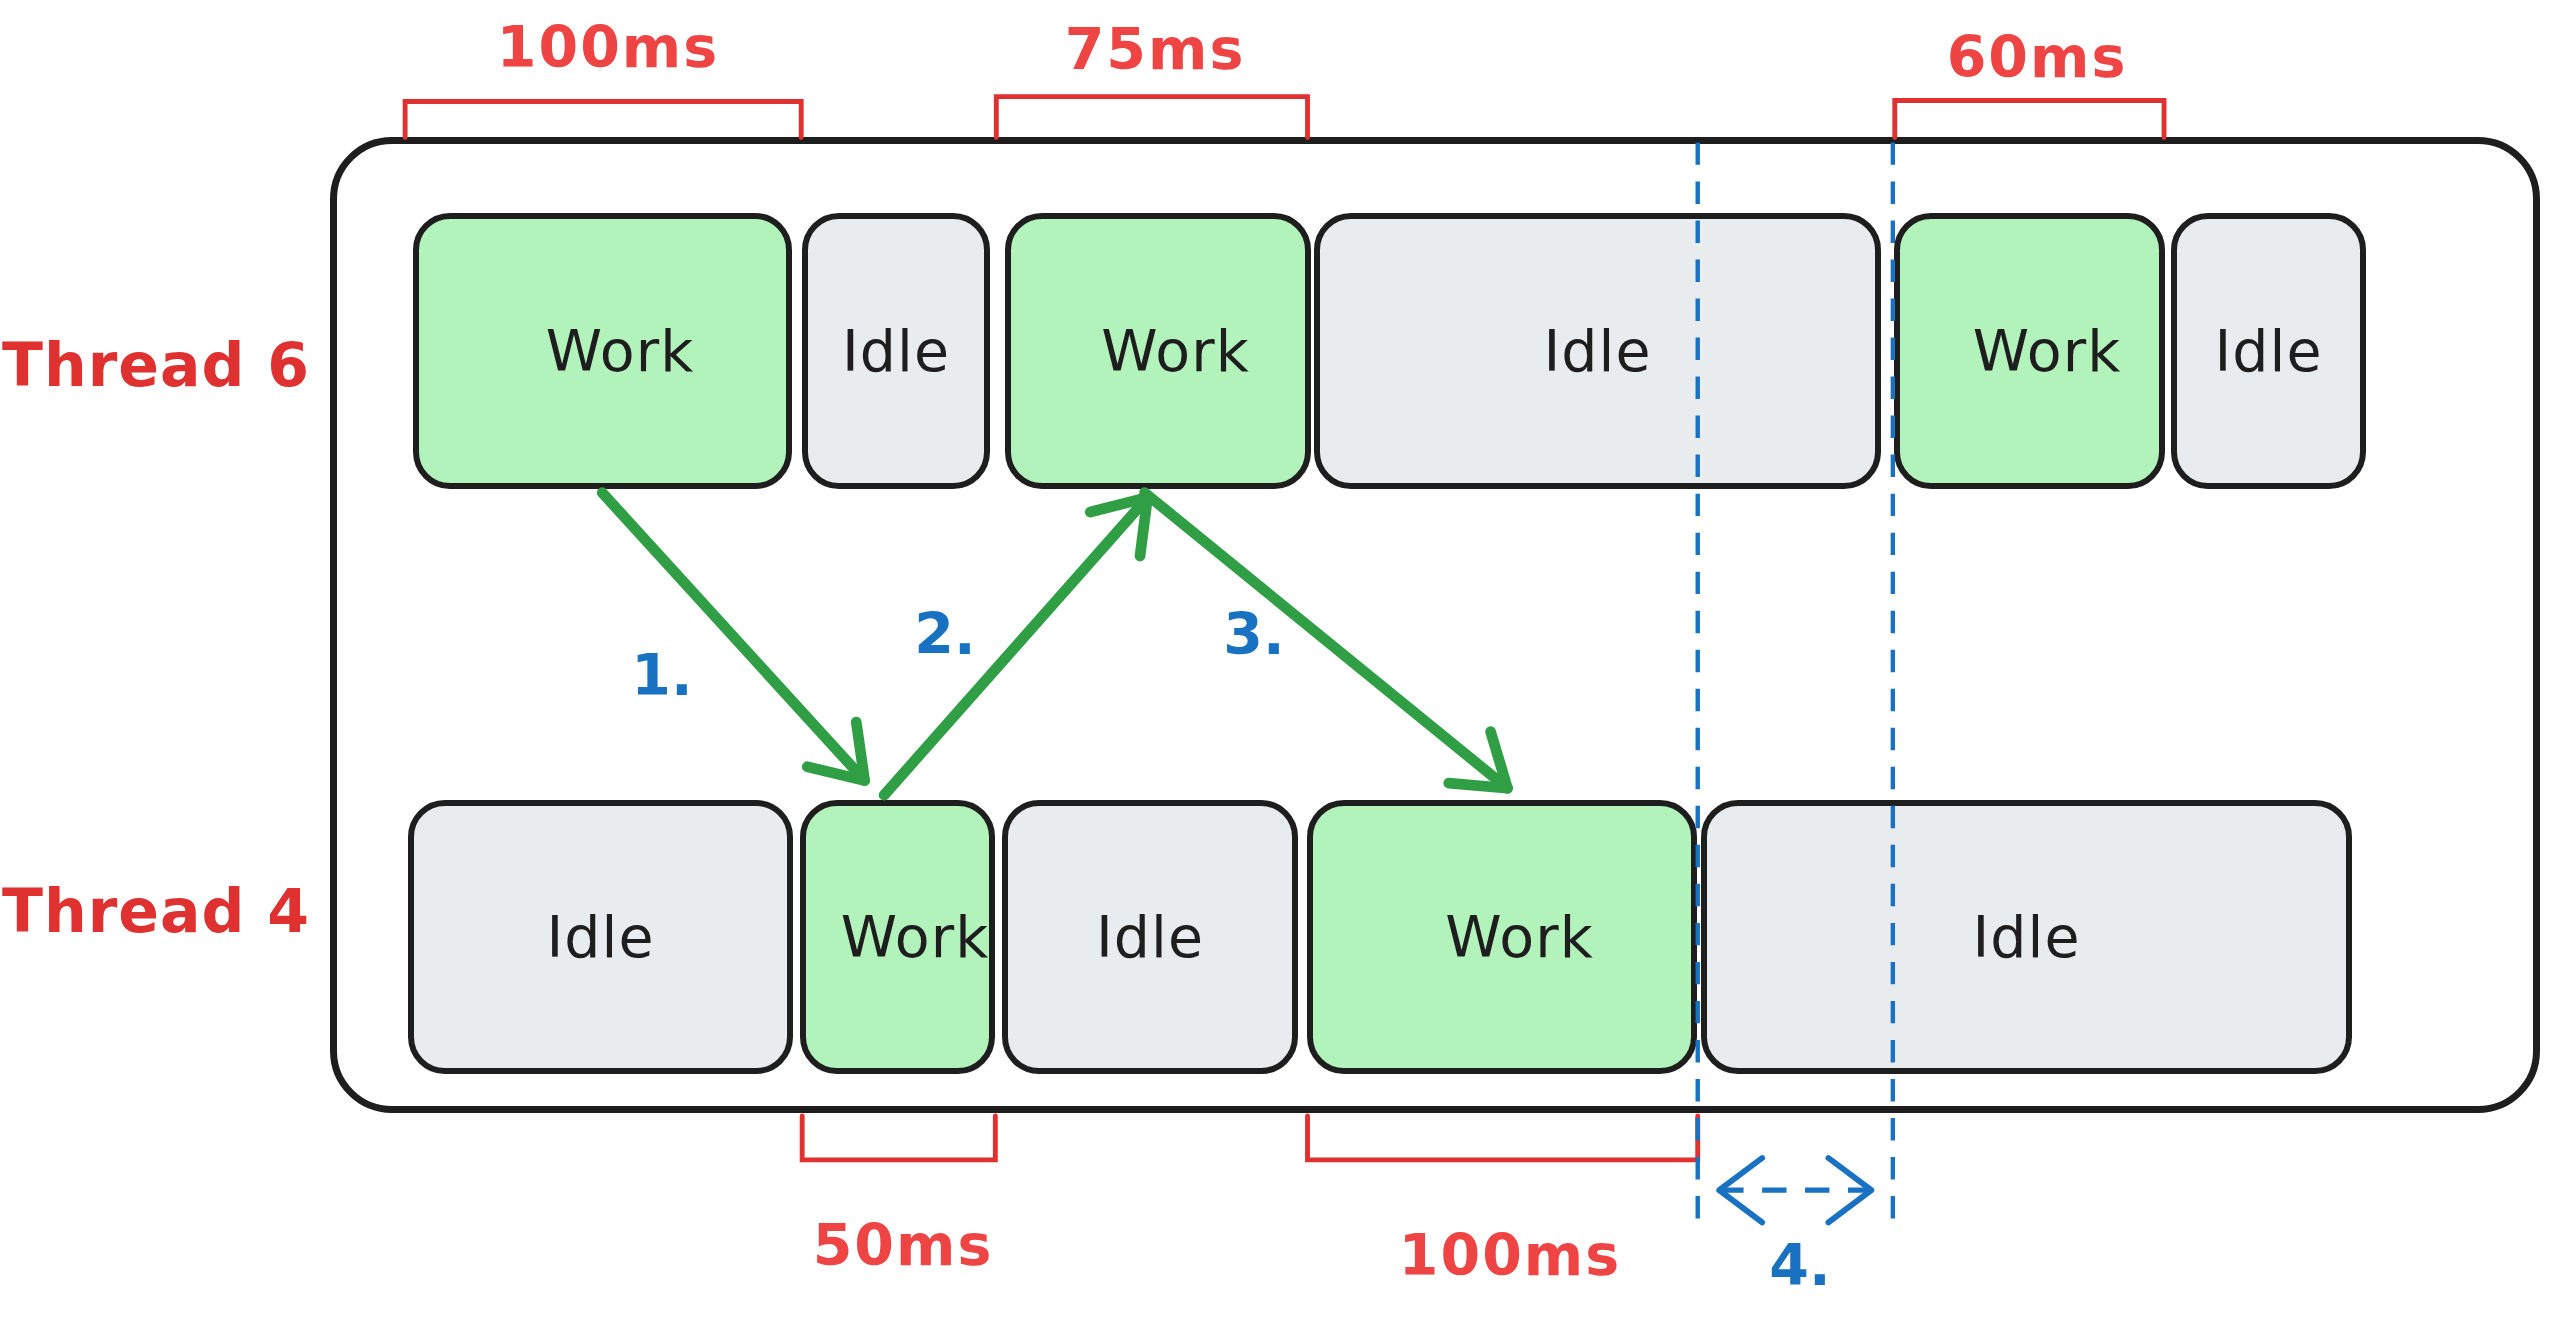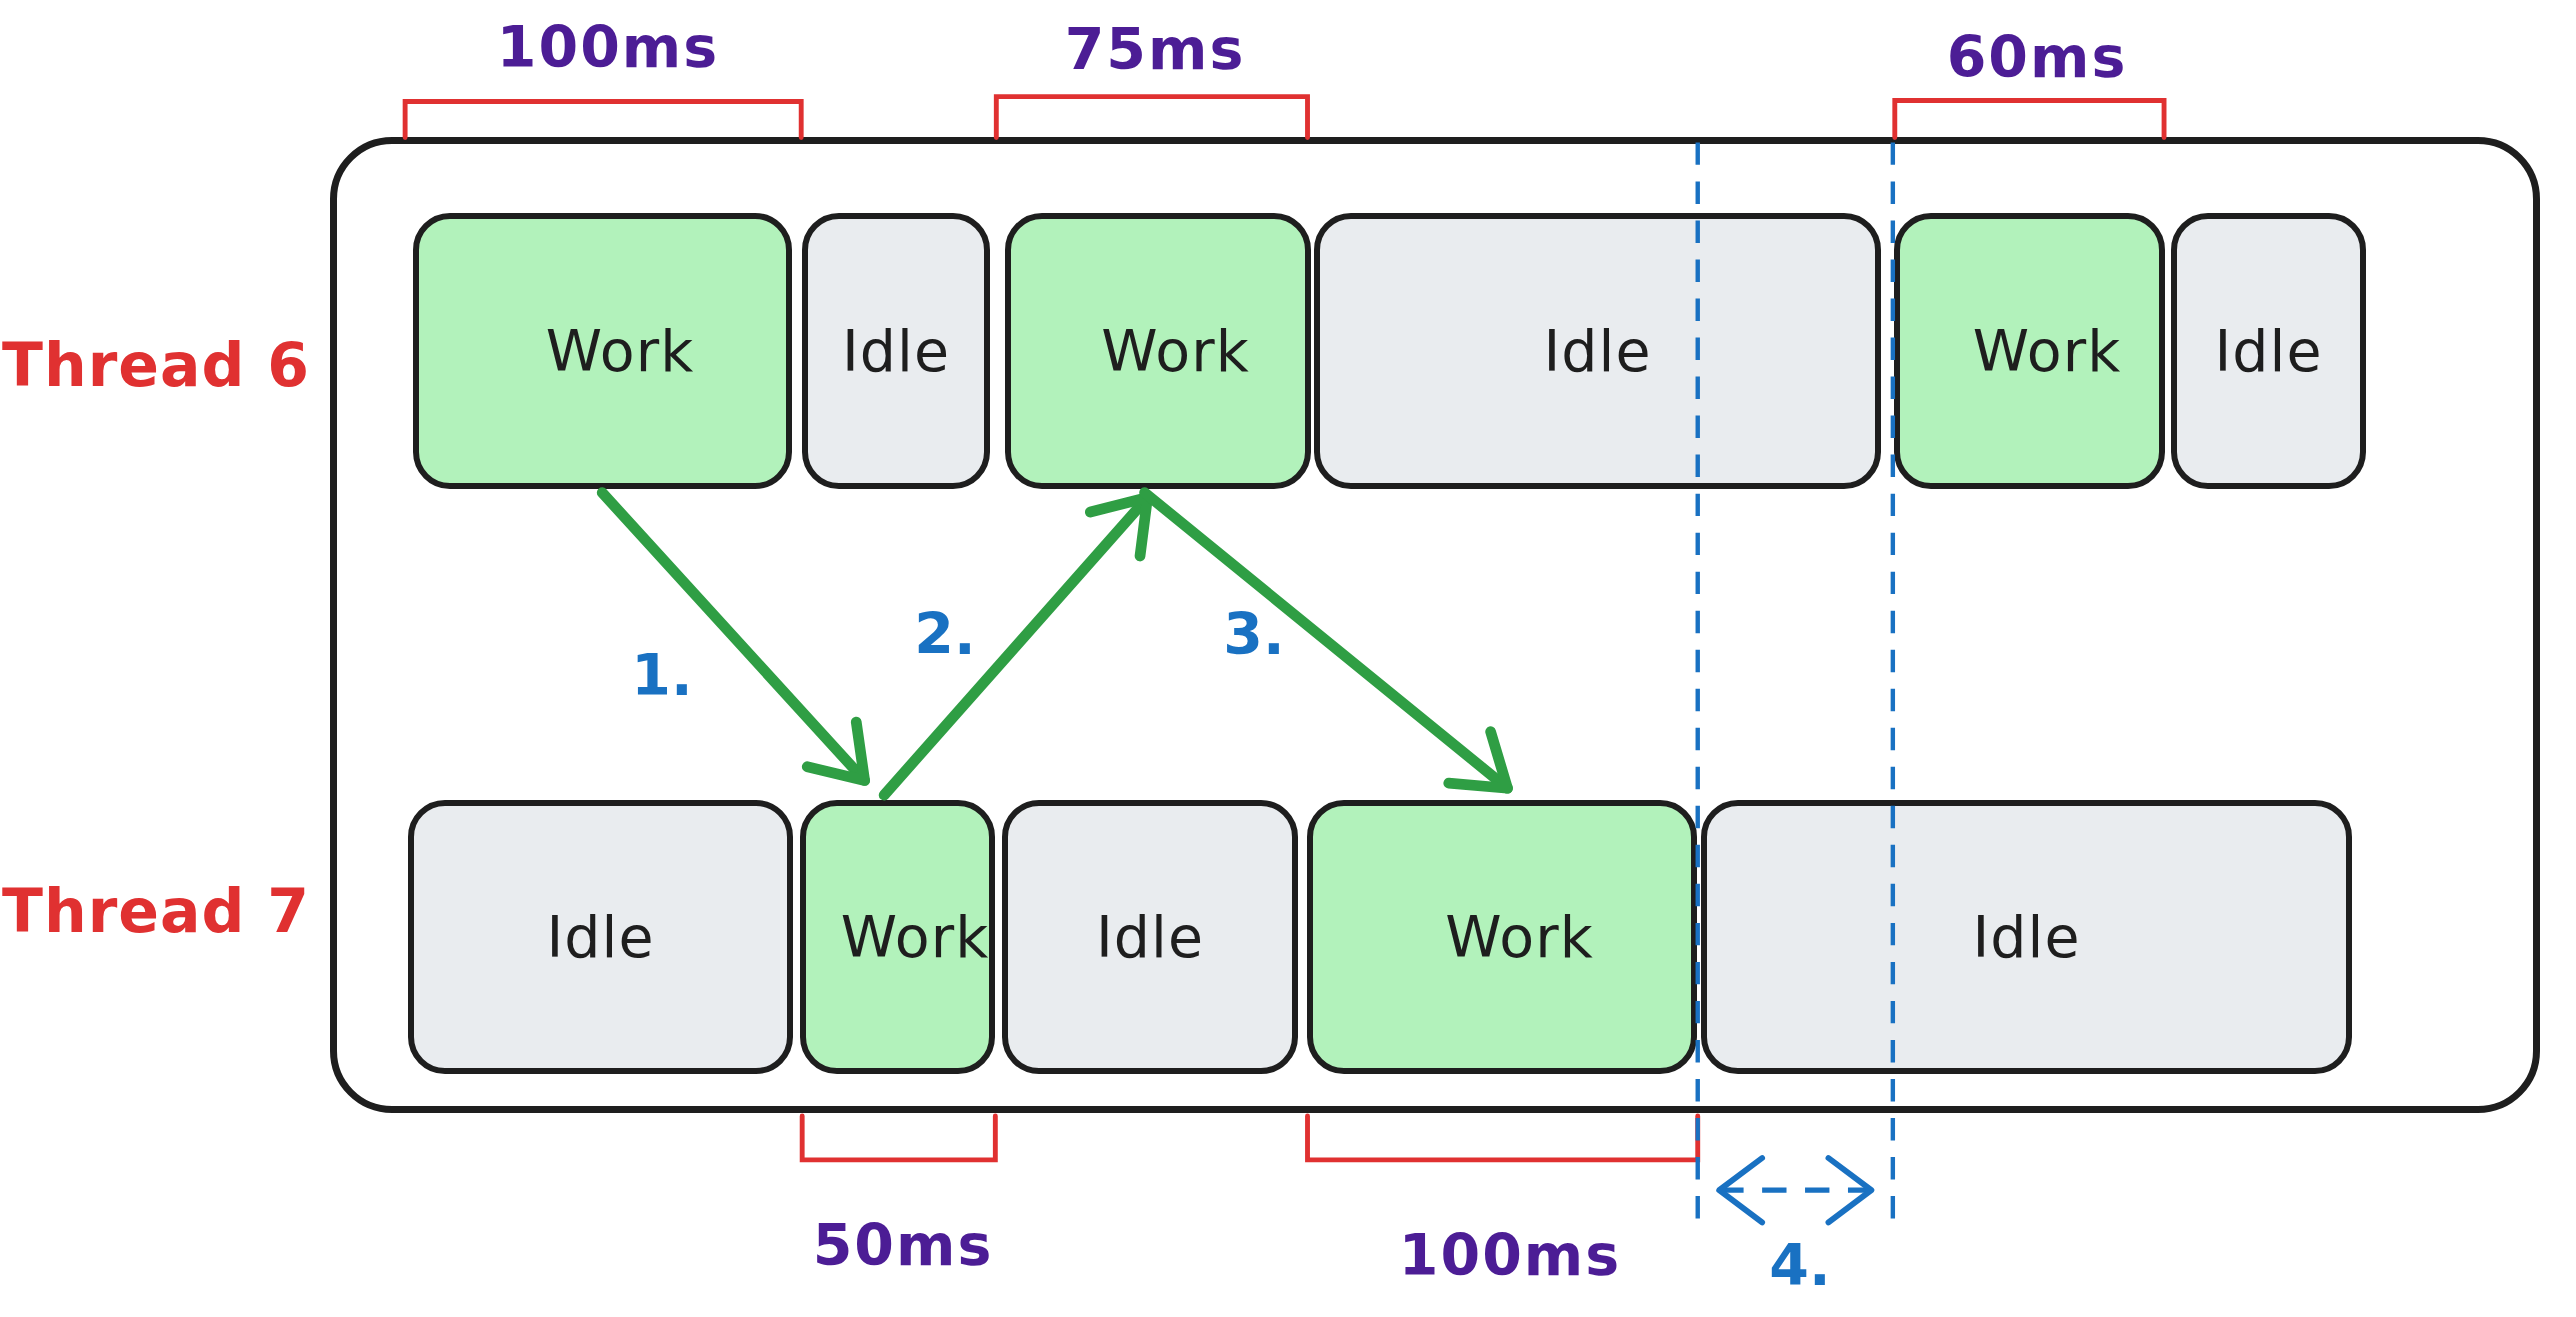--- a/index.html
+++ b/index.html
@@ -18,36 +18,36 @@
   }
   .block.work{background:#b2f2bb;padding-left:35px;}
   .block.idle{background:#e9ecef;}
   .row-top{top:213px;height:276px;}
   .row-bot{top:800px;height:274px;}
   .thread-label{
     position:absolute;width:312px;text-align:center;color:#e03131;
     font-size:60px;font-weight:bold;letter-spacing:1px;
   }
   .ms-label{
-    position:absolute;transform:translate(-50%,-50%);color:#4c1d95;
+    position:absolute;transform:translate(-50%,-50%);color:#ef4444;
     font-size:57px;font-weight:bold;letter-spacing:2px;white-space:nowrap;
   }
   .step-label{
     position:absolute;transform:translate(-50%,-50%);color:#1971c2;
     font-size:57px;font-weight:bold;white-space:nowrap;
   }
   svg.overlay{position:absolute;left:0;top:0;width:2576px;height:1317px;pointer-events:none;}
 </style>
 </head>
 <body>
 
 <div class="canvas">
 
   <div class="thread-label" style="left:0px;top:330px;">Thread 6</div>
-  <div class="thread-label" style="left:0px;top:876px;">Thread 7</div>
+  <div class="thread-label" style="left:0px;top:876px;">Thread 4</div>
 
   <div class="frame"></div>
 
   <div class="block work row-top" style="left:413px;width:379px;">Work</div>
   <div class="block idle row-top" style="left:802px;width:188px;">Idle</div>
   <div class="block work row-top" style="left:1005px;width:306px;">Work</div>
   <div class="block idle row-top" style="left:1314px;width:567px;">Idle</div>
   <div class="block work row-top" style="left:1894px;width:271px;">Work</div>
   <div class="block idle row-top" style="left:2171px;width:195px;">Idle</div>
 

